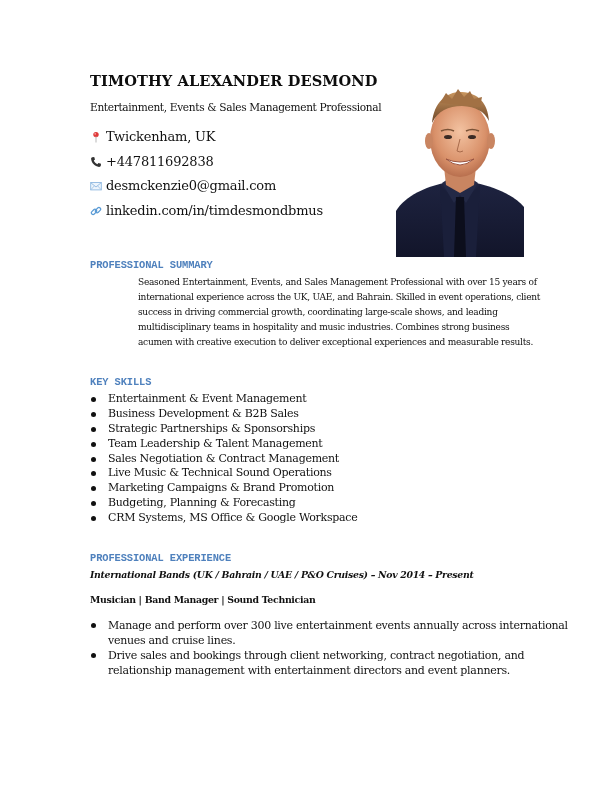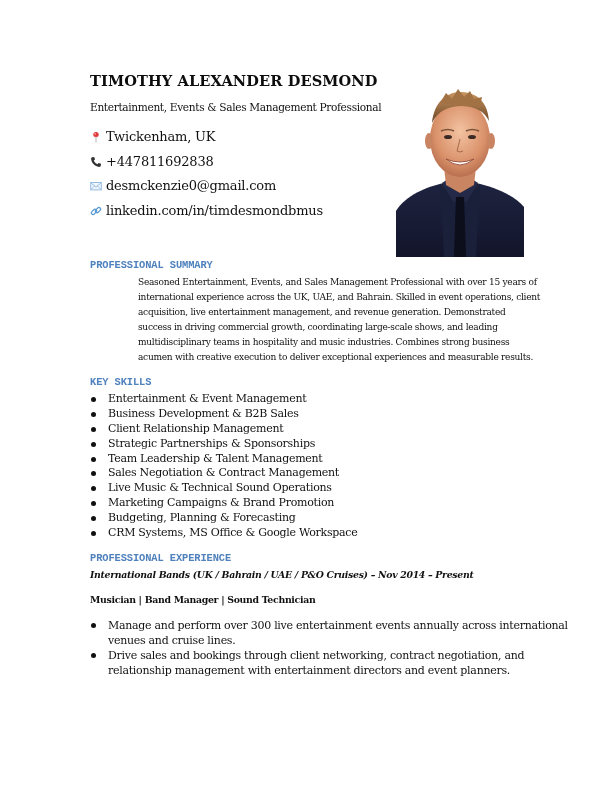--- a/index.html
+++ b/index.html
@@ -226,31 +226,29 @@
       <path d="M64 56 L61 68 Q64 70 67 68" stroke="#a86a4a" stroke-width="1" fill="none"></path>
 
       <path d="M50 76 Q64 88 78 76 Q64 82 50 76 Z" fill="#ffffff" stroke="#9a5440" stroke-width="1"></path>
     </svg>
   </div>
 
   <div class="section-heading" style="top:259px;">PROFESSIONAL SUMMARY</div>
   <div class="summary">
     <span>Seasoned Entertainment, Events, and Sales Management Professional with over 15 years of</span>
     <span>international experience across the UK, UAE, and Bahrain. Skilled in event operations, client</span>
-    <span>acquisition, live entertainment management, and revenue generation. Demonstrated</span>
     <span>success in driving commercial growth, coordinating large-scale shows, and leading</span>
     <span>multidisciplinary teams in hospitality and music industries. Combines strong business</span>
     <span>acumen with creative execution to deliver exceptional experiences and measurable results.</span>
   </div>
 
   <div class="section-heading" style="top:376px;">KEY SKILLS</div>
   <ul class="skills">
     <li><span class="bullet-dot"></span><span>Entertainment &amp; Event Management</span></li>
     <li><span class="bullet-dot"></span><span>Business Development &amp; B2B Sales</span></li>
-    <li><span class="bullet-dot"></span><span>Client Relationship Management</span></li>
     <li><span class="bullet-dot"></span><span>Strategic Partnerships &amp; Sponsorships</span></li>
     <li><span class="bullet-dot"></span><span>Team Leadership &amp; Talent Management</span></li>
     <li><span class="bullet-dot"></span><span>Sales Negotiation &amp; Contract Management</span></li>
     <li><span class="bullet-dot"></span><span>Live Music &amp; Technical Sound Operations</span></li>
     <li><span class="bullet-dot"></span><span>Marketing Campaigns &amp; Brand Promotion</span></li>
     <li><span class="bullet-dot"></span><span>Budgeting, Planning &amp; Forecasting</span></li>
     <li><span class="bullet-dot"></span><span>CRM Systems, MS Office &amp; Google Workspace</span></li>
   </ul>
 
   <div class="section-heading" style="top:552px;">PROFESSIONAL EXPERIENCE</div>

